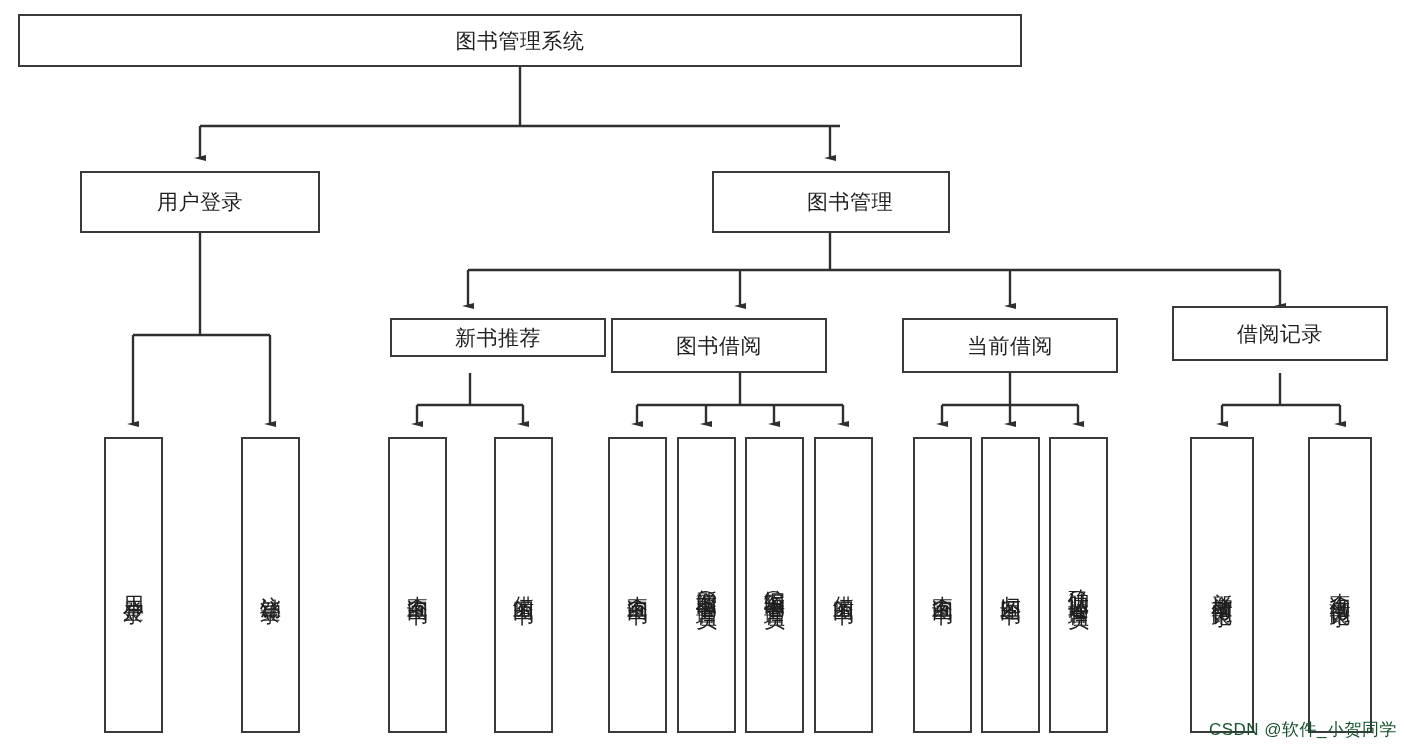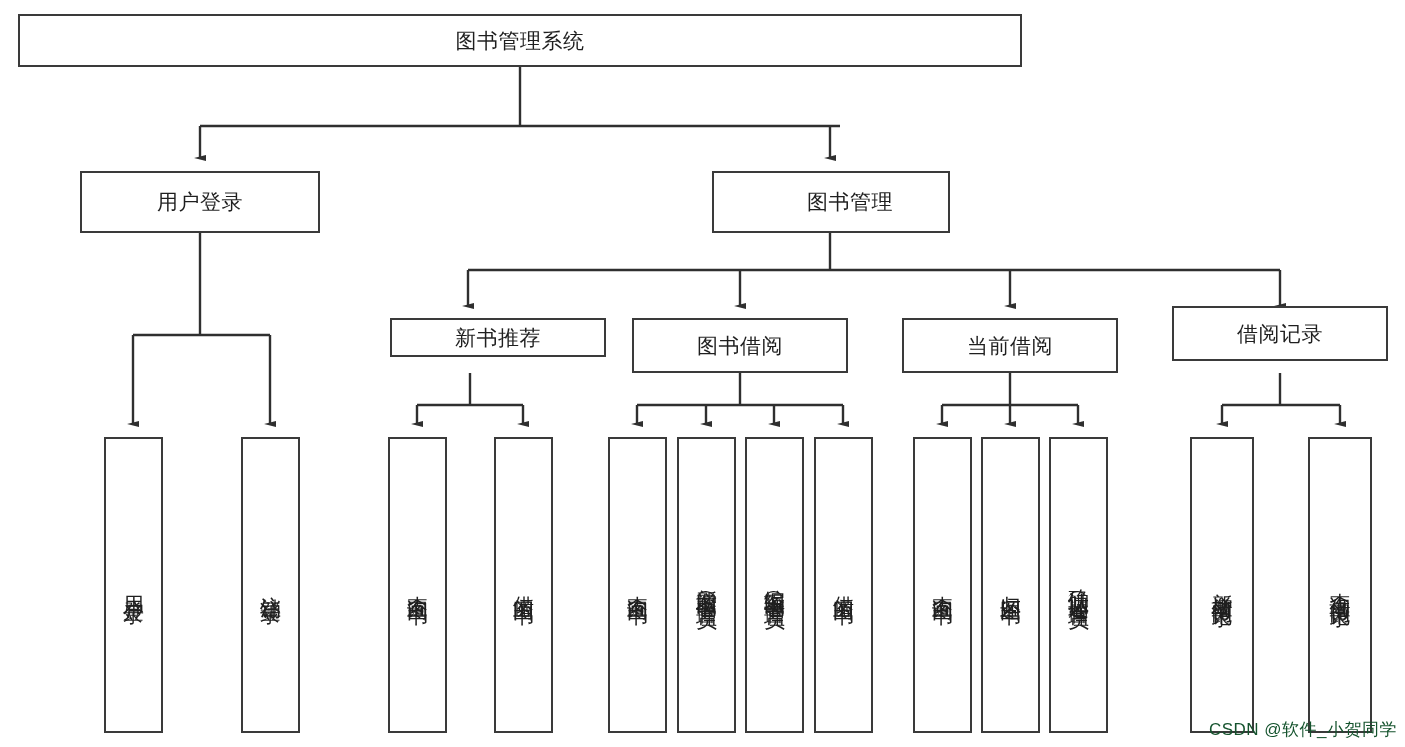--- a/index.html
+++ b/index.html
@@ -127,21 +127,21 @@
   </div>
 
   <div class="node horiz" style="left:712px; top:171px; width:238px; height:62px;padding-left:38px;">
     <span class="lbl">图书管理</span>
   </div>
 
   <div class="node horiz" style="left:362px; top:318px; width:216px; height:39px;margin-left:28px;">
     <span class="lbl">新书推荐</span>
   </div>
 
-  <div class="node horiz" style="left:632px; top:318px; width:216px; height:55px;">
+  <div class="node horiz" style="left:611px; top:318px; width:216px; height:55px;">
     <span class="lbl">图书借阅</span>
   </div>
 
   <div class="node horiz" style="left:902px; top:318px; width:216px; height:55px;">
     <span class="lbl">当前借阅</span>
   </div>
 
   <div class="node horiz" style="left:1172px; top:306px; width:216px; height:55px;">
     <span class="lbl">借阅记录</span>
   </div>

